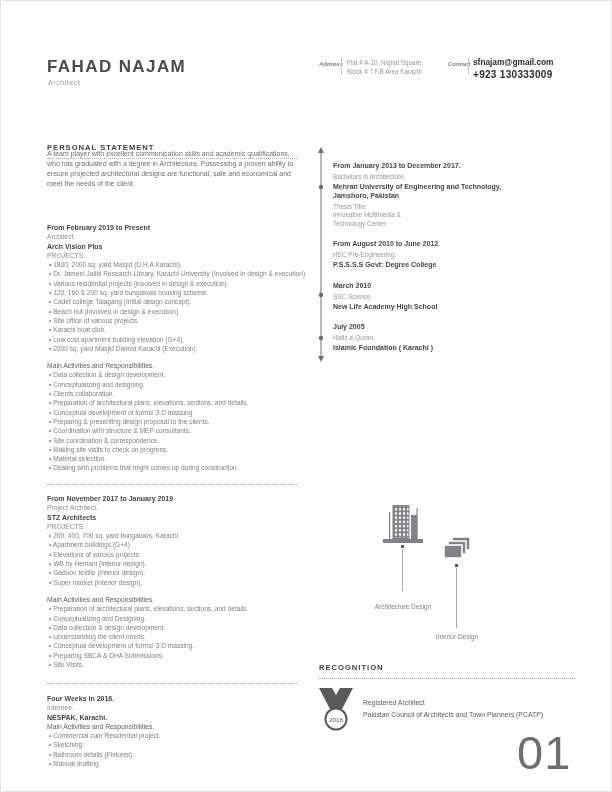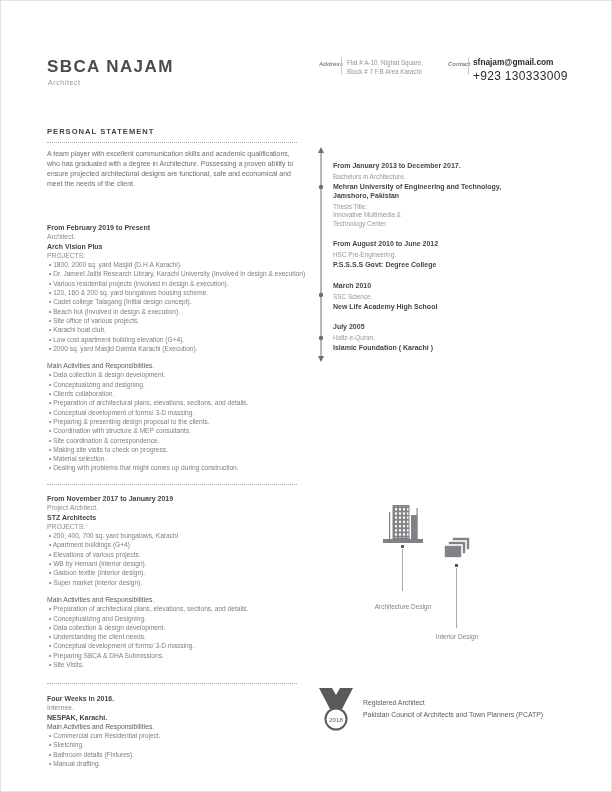--- a/index.html
+++ b/index.html
@@ -10,21 +10,21 @@
   }
   .abs{position:absolute;}
   .pre{white-space:pre-line;}
   
   .name{font-size:17px;font-weight:bold;letter-spacing:1.4px;color:#4a4b4d;}
   .jobtitle{font-size:7px;letter-spacing:.6px;color:#939598;}
   .hlabel{font-size:6px;font-style:italic;font-weight:bold;color:#808285;}
   .vdiv{width:1px;background:#c9cacc;}
   .addrval{font-size:6.3px;line-height:9px;color:#939598;}
   .email{font-size:8.3px;font-weight:bold;color:#2b2b2c;}
-  .phone{font-size:12px;font-weight:normal;color:#2b2b2c;letter-spacing:.3px;}
+  .phone{font-size:10px;font-weight:bold;color:#2b2b2c;letter-spacing:.3px;}
   
   .sechead{
     font-size:7.6px;font-weight:bold;letter-spacing:1px;color:#3f4142;
     border-bottom:1px dotted #a7a9ac;padding-bottom:6px;
   }
   
   .body-text{font-size:7px;line-height:10px;color:#6d6e71;}
   .period{font-size:7px;font-weight:bold;color:#454647;line-height:9.3px;}
   .role{font-size:6.8px;color:#8a8c8e;line-height:9.3px;}
   .company{font-size:7px;font-weight:bold;color:#454647;line-height:9.3px;}
@@ -45,34 +45,34 @@
   
   .recog-line{font-size:6.9px;color:#58595b;line-height:12px;}
   
   .pagenum{font-size:47px;color:#6d6e71;letter-spacing:1px;}
 </style>
 </head>
 <body>
 
 <div class="page">
 
-  <div class="abs name" style="left:46px;top:56px;">SBCA NAJAM</div>
+  <div class="abs name" style="left:46px;top:56px;">FAHAD NAJAM</div>
   <div class="abs jobtitle" style="left:47px;top:78px;">Architect</div>
 
   <div class="abs hlabel" style="left:318px;top:60px;">Address</div>
   <div class="abs vdiv" style="left:340px;top:56px;height:18px;"></div>
   <div class="abs addrval pre" style="left:346px;top:57px;width:110px;">Flat # A-10, Nighat Square,
 Block # 7 F.B Area Karachi</div>
 
   <div class="abs hlabel" style="left:447px;top:60px;">Contact</div>
   <div class="abs vdiv" style="left:467px;top:56px;height:18px;"></div>
   <div class="abs email" style="left:472px;top:56px;">sfnajam@gmail.com</div>
   <div class="abs phone" style="left:472px;top:68px;">+923 130333009</div>
 
-  <div class="abs sechead" style="left:46px;top:126px;width:250px;">PERSONAL STATEMENT</div>
+  <div class="abs sechead" style="left:46px;top:142px;width:250px;">PERSONAL STATEMENT</div>
   <div class="abs body-text" style="left:46px;top:148px;width:252px;">A team player with excellent communication skills and academic qualifications, who has graduated with a degree in Architecture. Possessing a proven ability to ensure projected architectural designs are functional, safe and economical and meet the needs of the client.</div>
 
 
   <div class="abs" style="left:46px;top:222px;width:264px;">
     <div class="period">From February 2019 to Present</div>
     <div class="role">Architect.</div>
     <div class="company">Arch Vision Plus</div>
     <div class="plabel">PROJECTS:</div>
     <div>
         <div class="bitem">• 1800, 2000 sq. yard Masjid (D.H.A Karachi).</div>
@@ -202,25 +202,27 @@
 
   <svg class="abs" style="left:441px;top:535px;" width="32" height="27" viewBox="0 0 32 27">
     <rect x="10" y="1" width="18" height="13" fill="#808285" stroke="#ffffff" stroke-width="1.6"></rect>
     <rect x="6" y="5" width="18" height="13" fill="#808285" stroke="#ffffff" stroke-width="1.6"></rect>
     <rect x="2" y="9" width="18" height="13" fill="#808285" stroke="#ffffff" stroke-width="1.6"></rect>
   </svg>
   <div class="abs conn-dot" style="left:454px;top:563px;"></div>
   <div class="abs connector" style="left:455px;top:567px;height:60px;"></div>
   <div class="abs spec-label" style="left:418px;top:632px;width:76px;">Interior Design</div>
 
+  <div class="abs sechead" style="left:318px;top:662px;width:256px;">RECOGNITION</div>
 
   <svg class="abs" style="left:317px;top:687px;" width="36" height="48" viewBox="0 0 36 48">
     <polygon points="1,0 14,0 18,7 22,0 35,0 23,23 13,23" fill="#58595b"></polygon>
     <circle cx="18" cy="31" r="10.5" fill="#ffffff" stroke="#58595b" stroke-width="2"></circle>
     <text x="18" y="33.5" font-size="6.2" fill="#58595b" text-anchor="middle" font-family="Liberation Sans, sans-serif">2018</text>
   </svg>
   <div class="abs" style="left:362px;top:696px;width:210px;">
     <div class="recog-line">Registered Architect</div>
     <div class="recog-line">Pakistan Council of Architects and Town Planners (PCATP)</div>
   </div>
 
+  <div class="abs pagenum" style="left:516px;top:724px;">01</div>
 
 </div>
 
 </body></html>

